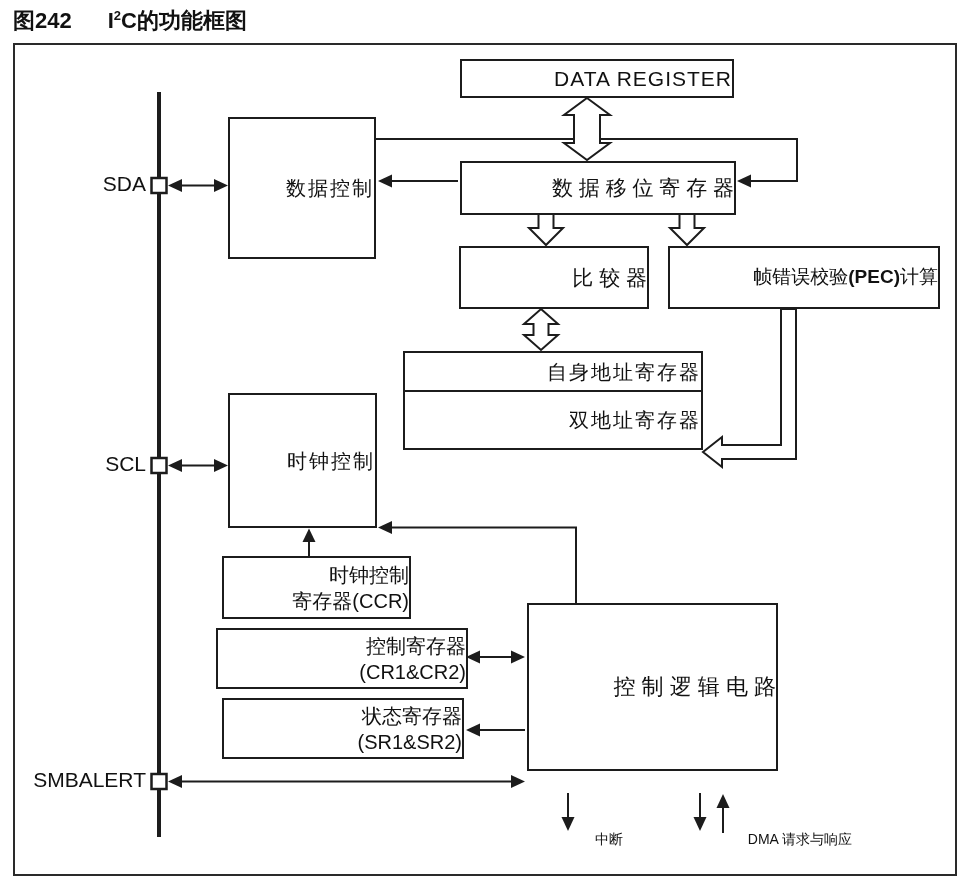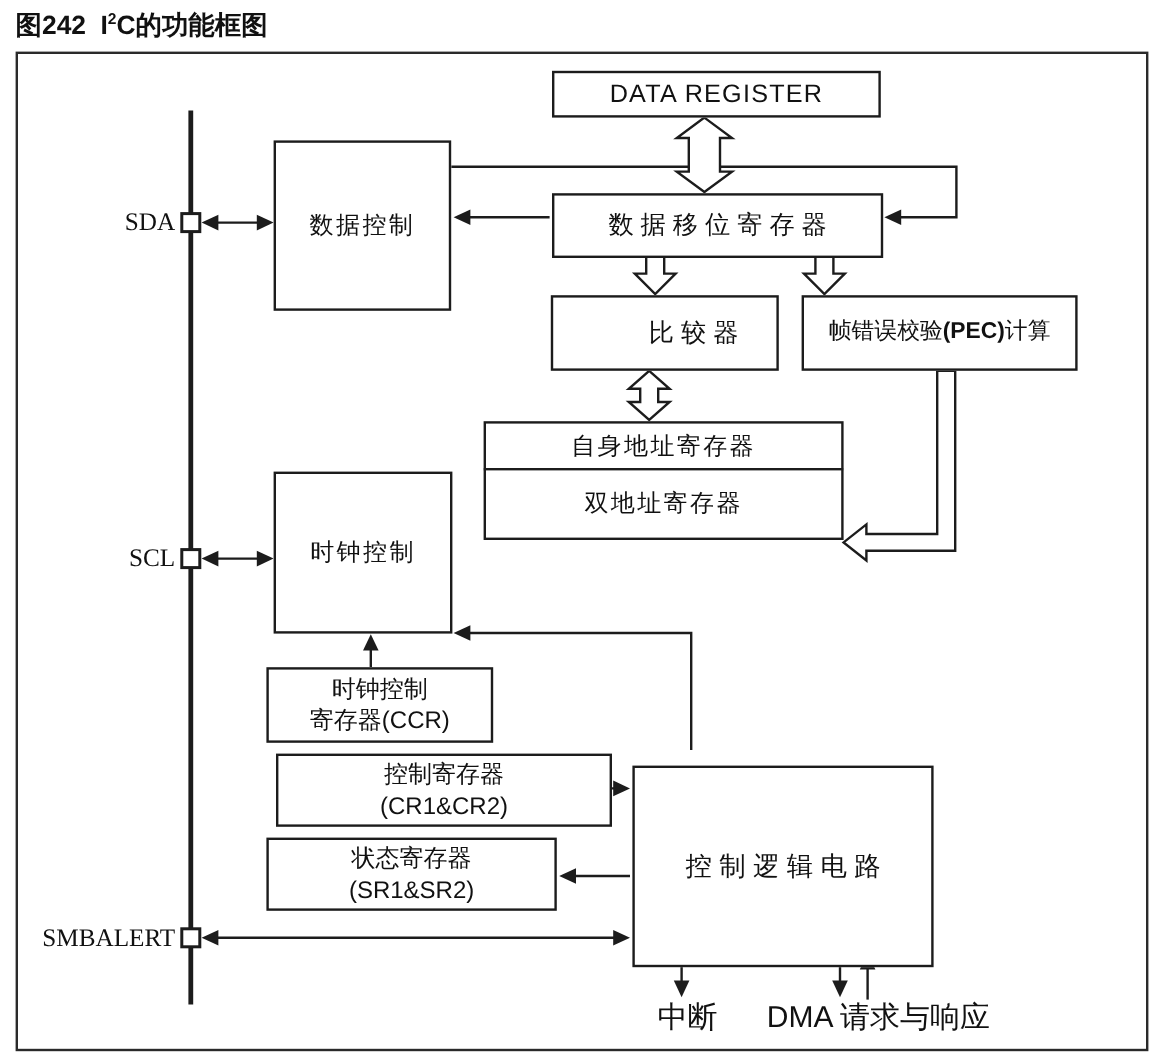--- a/index.html
+++ b/index.html
@@ -3,55 +3,55 @@
 <meta charset="utf-8">
 <style>
   html,body{margin:0;padding:0;background:#ffffff;}
   .stage{
     position:relative;width:970px;height:882px;background:#ffffff;
     font-family:"Liberation Sans","DejaVu Sans",sans-serif;color:#1a1a1a;
     overflow:hidden;
   }
   .title{
     position:absolute;left:13px;top:6px;height:30px;
-    display:flex;align-items:center;gap:12px;
+    display:flex;align-items:center;gap:36px;
     font-size:22px;font-weight:bold;color:#111;
   }
   .title sup{font-size:13px;}
   .frame{
     position:absolute;left:13px;top:43px;width:944px;height:833px;
     border:2px solid #2a2a2a;box-sizing:border-box;background:transparent;
   }
   svg.wires{position:absolute;left:0;top:0;width:970px;height:882px;}
   .box{
     position:absolute;box-sizing:border-box;border:2px solid #1c1c1c;background:#fff;
-    display:flex;flex-direction:column;align-items:center;justify-content:center;
+    display:flex;flex-direction:column;align-items:flex-end;justify-content:center;
     text-align:center;font-size:20px;line-height:1.3;color:#111;white-space:nowrap;
   }
   .ls2{letter-spacing:2px;}
   .sig{
-    position:absolute;font-size:21px;color:#111;display:flex;align-items:center;
-    justify-content:flex-end;height:26px;white-space:nowrap;font-family:Liberation Serif, serif;
+    position:absolute;font-size:21px;color:#111;display:flex;
+    justify-content:flex-end;height:26px;white-space:nowrap;
   }
   .outlabel{
-    position:absolute;font-size:25px;color:#111;text-align:center;white-space:nowrap;
+    position:absolute;font-size:14px;color:#111;text-align:right;white-space:nowrap;
   }
   #b-data-register{left:460px;top:59px;width:274px;height:39px;font-size:21px;letter-spacing:1px;}
   #b-data-control{left:228px;top:117px;width:148px;height:142px;}
   #b-shift-register{left:460px;top:161px;width:276px;height:54px;font-size:21px;}
   #b-comparator{left:459px;top:246px;width:190px;height:63px;font-size:21px;padding-left:48px;}
-  #b-pec-calc{left:668px;top:246px;width:230px;height:63px;font-size:19px;}
+  #b-pec-calc{left:668px;top:246px;width:272px;height:63px;font-size:19px;}
   #b-own-addr{left:403px;top:351px;width:300px;height:41px;}
   #b-dual-addr{left:403px;top:390px;width:300px;height:60px;}
   #b-pec-reg{left:403px;top:436px;width:300px;height:39px;font-size:19px;}
   #b-clock-control{left:228px;top:393px;width:149px;height:135px;}
   #b-ccr{left:222px;top:556px;width:189px;height:63px;}
-  #b-cr{left:230px;top:628px;width:280px;height:61px;}
+  #b-cr{left:216px;top:628px;width:252px;height:61px;}
   #b-sr{left:222px;top:698px;width:242px;height:61px;}
-  #b-control-logic{left:527px;top:638px;width:251px;height:168px;font-size:22px;}
+  #b-control-logic{left:527px;top:603px;width:251px;height:168px;font-size:22px;}
   #sig-sda{left:60px;top:172px;width:86px;}
   #sig-scl{left:60px;top:452px;width:86px;}
   #sig-smbalert{left:18px;top:768px;width:128px;letter-spacing:0px;}
   #out-interrupt{left:523px;top:831px;width:100px;}
   #out-dma{left:612px;top:831px;width:240px;}
 </style>
 </head>
 <body>
 
 <div class="stage">

